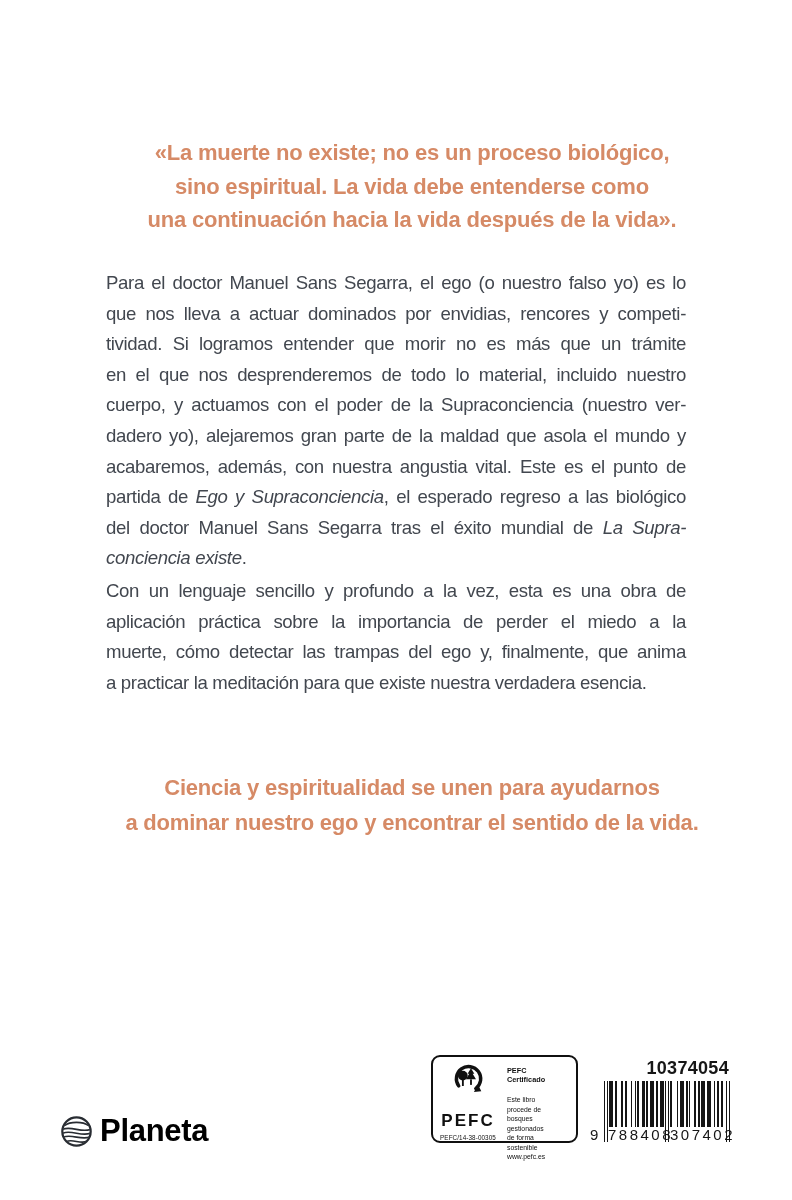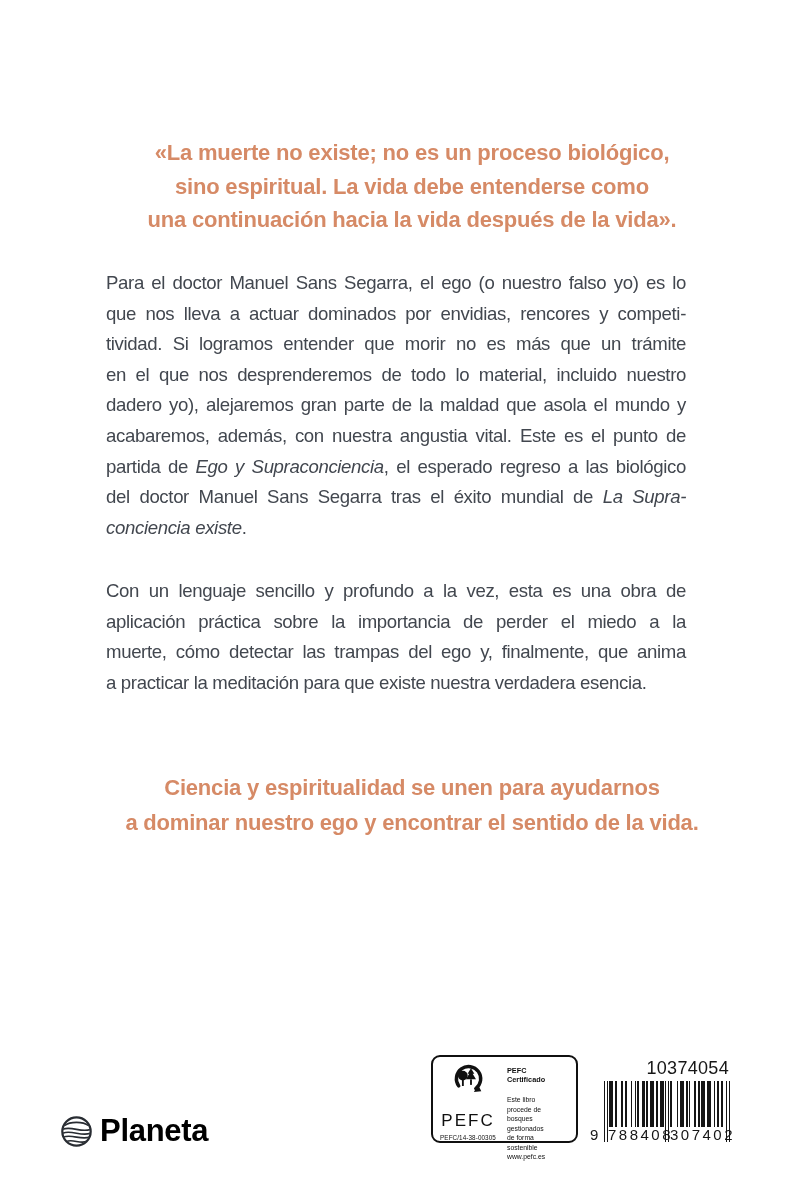--- a/index.html
+++ b/index.html
@@ -35,34 +35,34 @@
   
   .pefc{
     position:absolute;left:431px;top:1055px;width:147px;height:88px;
     box-sizing:border-box;border:2.5px solid #101010;border-radius:9px;
     background:#fff;display:flex;color:#101010;
   }
   .pefc-left{
     width:70px;display:flex;flex-direction:column;align-items:center;
     padding-top:5px;box-sizing:border-box;
   }
-  .pefc-wordmark{font-size:17px;font-weight:400;letter-spacing:2px;line-height:17px;margin-top:19px;}
+  .pefc-wordmark{font-size:17px;font-weight:700;letter-spacing:2px;line-height:17px;margin-top:19px;}
   .pefc-cert{font-size:6.3px;letter-spacing:0.1px;margin-top:5px;white-space:nowrap;}
   .pefc-right{
     flex:1;padding:9px 20px 6px 4px;box-sizing:border-box;
     display:flex;flex-direction:column;
   }
   .pefc-title{font-size:7.3px;font-weight:700;}
   .pefc-desc{font-size:6.8px;line-height:9.6px;margin-top:11px;white-space:pre-line;}
   .pefc-web{font-size:6.8px;margin-top:auto;}
   
   .barcode{position:absolute;left:590px;top:1081px;width:140px;height:66px;color:#161616;}
   .bc-top{
     position:absolute;left:0;top:-23px;width:139px;text-align:right;
-    font-size:18px;font-weight:400;letter-spacing:0.3px;
+    font-size:18px;font-weight:700;letter-spacing:0.3px;
   }
   .bc-svg{position:absolute;left:14px;top:0;}
   .bc-digit{position:absolute;top:45px;font-size:15px;font-weight:500;}
   .bc-d0{left:0;width:13px;text-align:left;}
   .bc-d1{left:18px;width:55px;text-align:center;letter-spacing:2.5px;}
   .bc-d2{left:80px;width:55px;text-align:center;letter-spacing:2.5px;}
 </style>
 </head>
 <body>
 
@@ -72,20 +72,21 @@
       <div>«La muerte no existe; no es un proceso biológico,</div>
       <div>sino espiritual. La vida debe entenderse como</div>
       <div>una continuación hacia la vida después de la vida».</div>
     </div>
 
   <div class="para" id="para1">
       <div class="jline"><span>Para el doctor Manuel Sans Segarra, el ego (o nuestro falso yo) es lo</span></div>
       <div class="jline"><span>que nos lleva a actuar dominados por envidias, rencores y competi-</span></div>
       <div class="jline"><span>tividad. Si logramos entender que morir no es más que un trámite</span></div>
       <div class="jline"><span>en el que nos desprenderemos de todo lo material, incluido nuestro</span></div>
+      <div class="jline"><span>cuerpo, y actuamos con el poder de la Supraconciencia (nuestro ver-</span></div>
       <div class="jline"><span>dadero yo), alejaremos gran parte de la maldad que asola el mundo y</span></div>
       <div class="jline"><span>acabaremos, además, con nuestra angustia vital. Este es el punto de</span></div>
       <div class="jline"><span>partida de </span><span class="i">Ego y Supraconciencia</span><span>, el esperado regreso a las biológico</span></div>
       <div class="jline"><span>del doctor Manuel Sans Segarra tras el éxito mundial de </span><span class="i">La Supra-</span></div>
       <div class="jline last"><span class="i">conciencia existe</span><span>.</span></div>
     </div>
   <div class="para" id="para2">
       <div class="jline"><span>Con un lenguaje sencillo y profundo a la vez, esta es una obra de</span></div>
       <div class="jline"><span>aplicación práctica sobre la importancia de perder el miedo a la</span></div>
       <div class="jline"><span>muerte, cómo detectar las trampas del ego y, finalmente, que anima</span></div>

